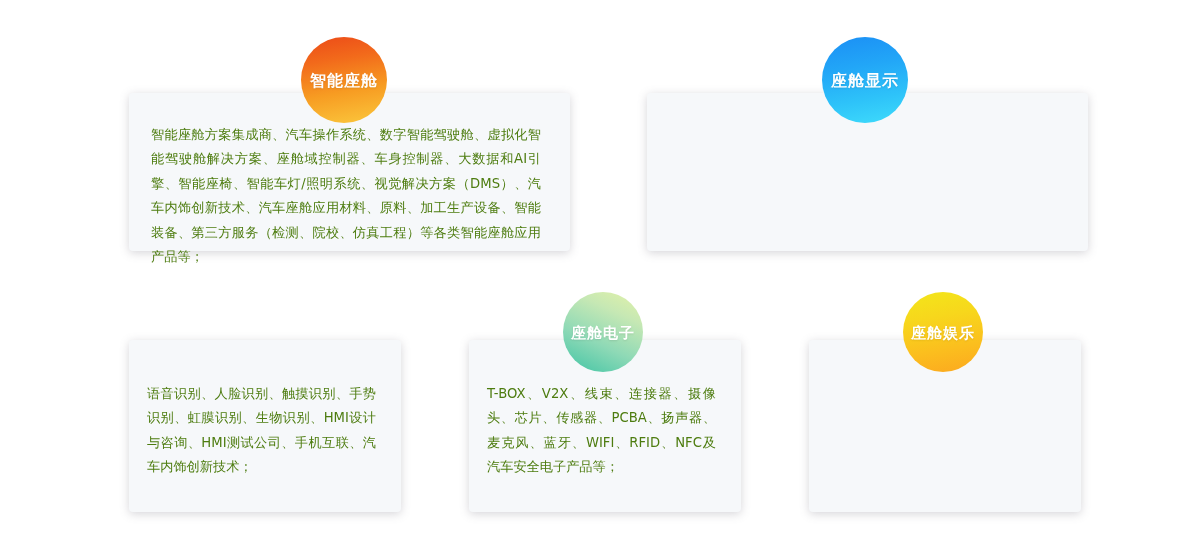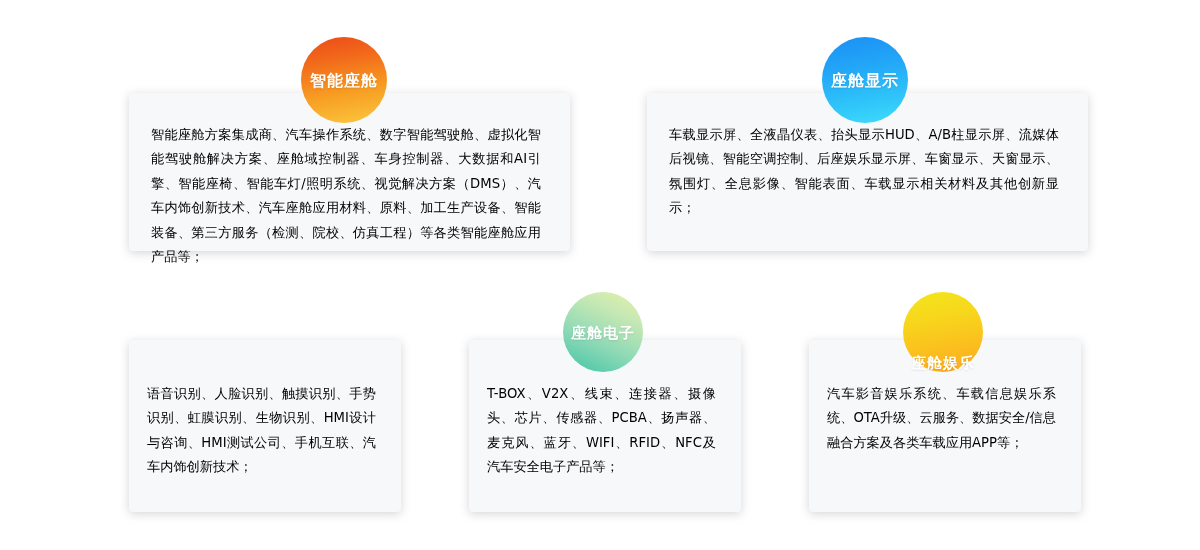--- a/index.html
+++ b/index.html
@@ -27,21 +27,21 @@
     background: #f6f8fa;
     border-radius: 4px;
     box-shadow: 0 2px 10px rgba(120, 115, 130, 0.30);
     box-sizing: border-box;
   }
 
   .card-body {
     position: absolute;
     left: 0;
     right: 7px;
-    color: #000000;
+    color: #4d7c0f;
     line-height: 1.85;
     text-align: justify;
     text-justify: inter-ideograph;
     word-break: break-all;
     box-sizing: border-box;
   }
 
   
   .badge {
     position: absolute;
@@ -91,52 +91,50 @@
   #card-5 { left: 809px; }
   #badge-3 { left: 94px; }
   #badge-4 { left: 94px; justify-content: center; }
   #badge-5 { left: 94px; }
 
   
   .grad-orange { background: linear-gradient(170deg, #ec4a18 0%, #f26a1b 28%, #f79c22 62%, #fbc83d 100%); }
   .grad-blue   { background: linear-gradient(170deg, #1b8ff5 0%, #22a6f7 35%, #2ec3f9 70%, #3fdcfb 100%); }
   .grad-purple { background: linear-gradient(170deg, #b43fd6 0%, #c552dd 30%, #dd6ae2 65%, #ef8fe6 100%); }
   .grad-green  { background: linear-gradient(205deg, #e4f2a8 0%, #c6e8b4 28%, #8ed9b6 62%, #3fc4a4 100%); }
-  .grad-yellow { background: linear-gradient(170deg, #f3e61a 0%, #f7d71c 32%, #fbbf1e 68%, #fca81f 100%); align-items: flex-end; }
+  .grad-yellow { background: linear-gradient(170deg, #f3e61a 0%, #f7d71c 32%, #fbbf1e 68%, #fca81f 100%); }
 </style>
 </head>
 <body>
 
 <div id="stage">
 
   <div class="card wide" id="card-1">
     <div class="badge grad-orange" id="badge-1">
       <span class="badge-label">智能座舱</span>
     </div>
     <div class="card-body">智能座舱方案集成商、汽车操作系统、数字智能驾驶舱、虚拟化智能驾驶舱解决方案、座舱域控制器、车身控制器、大数据和AI引擎、智能座椅、智能车灯/照明系统、视觉解决方案（DMS）、汽车内饰创新技术、汽车座舱应用材料、原料、加工生产设备、智能装备、第三方服务（检测、院校、仿真工程）等各类智能座舱应用产品等；</div>
   </div>
 
   <div class="card wide" id="card-2">
     <div class="badge grad-blue" id="badge-2">
       <span class="badge-label">座舱显示</span>
     </div>
-    <div class="card-body">车载显示屏、全液晶仪表、抬头显示HUD、A/B柱显示屏、流媒体后视镜、智能空调控制、后座娱乐显示屏、车窗显示、天窗显示、氛围灯、全息影像、智能表面、车载显示相关材料及其他创新显示；</div>
   </div>
 
   <div class="card narrow" id="card-3">
     <div class="card-body">语音识别、人脸识别、触摸识别、手势识别、虹膜识别、生物识别、HMI设计与咨询、HMI测试公司、手机互联、汽车内饰创新技术；</div>
   </div>
 
   <div class="card narrow" id="card-4">
     <div class="badge grad-green" id="badge-4">
       <span class="badge-label">座舱电子</span>
     </div>
     <div class="card-body">T-BOX、V2X、线束、连接器、摄像头、芯片、传感器、PCBA、扬声器、麦克风、蓝牙、WIFI、RFID、NFC及汽车安全电子产品等；</div>
   </div>
 
   <div class="card narrow" id="card-5">
     <div class="badge grad-yellow" id="badge-5">
       <span class="badge-label">座舱娱乐</span>
     </div>
-    <div class="card-body">汽车影音娱乐系统、车载信息娱乐系统、OTA升级、云服务、数据安全/信息融合方案及各类车载应用APP等；</div>
   </div>
 
 </div>
 
 </body></html>

